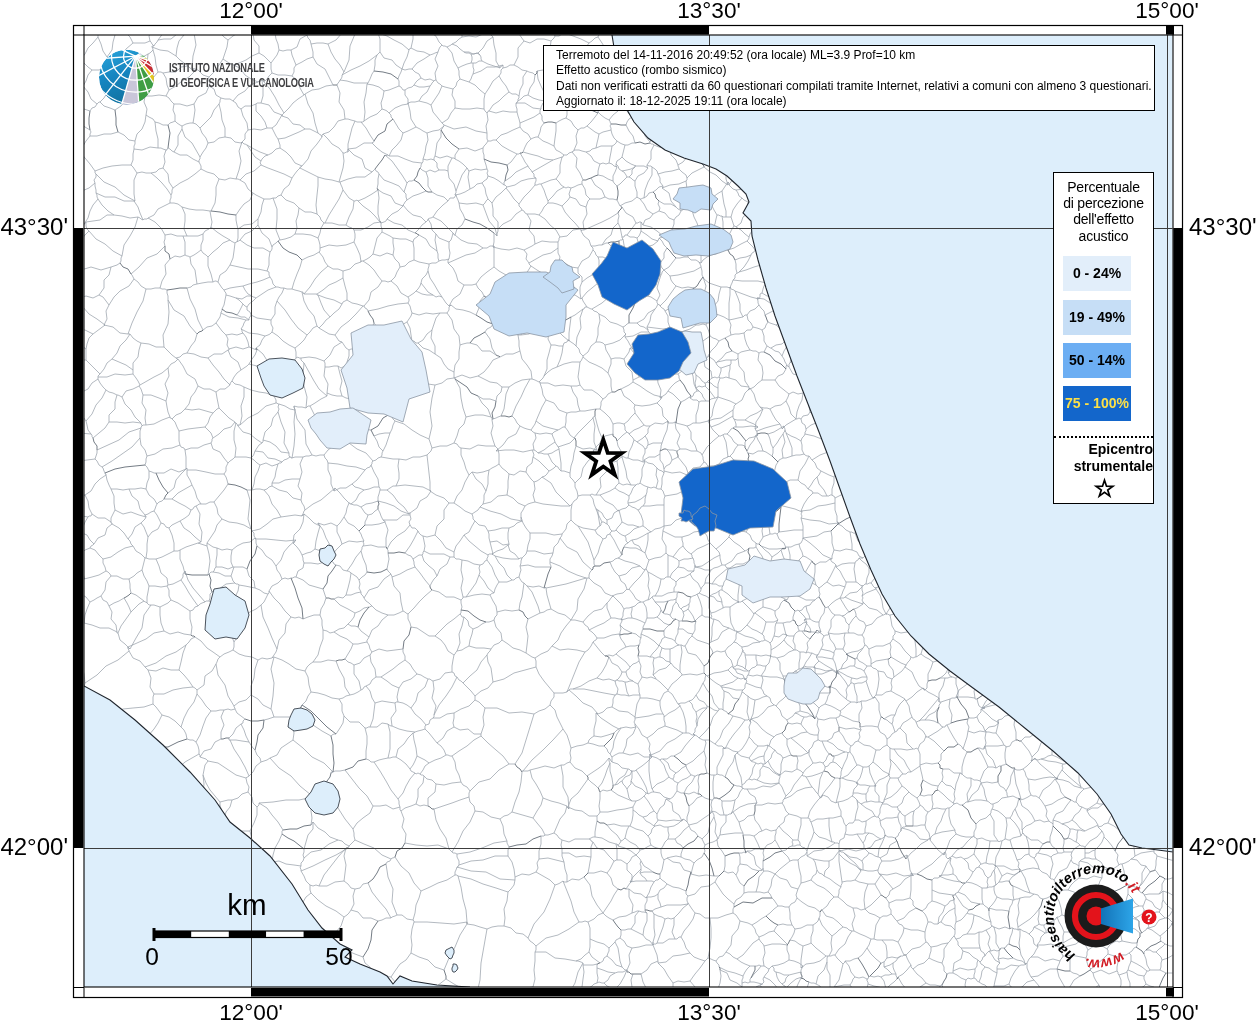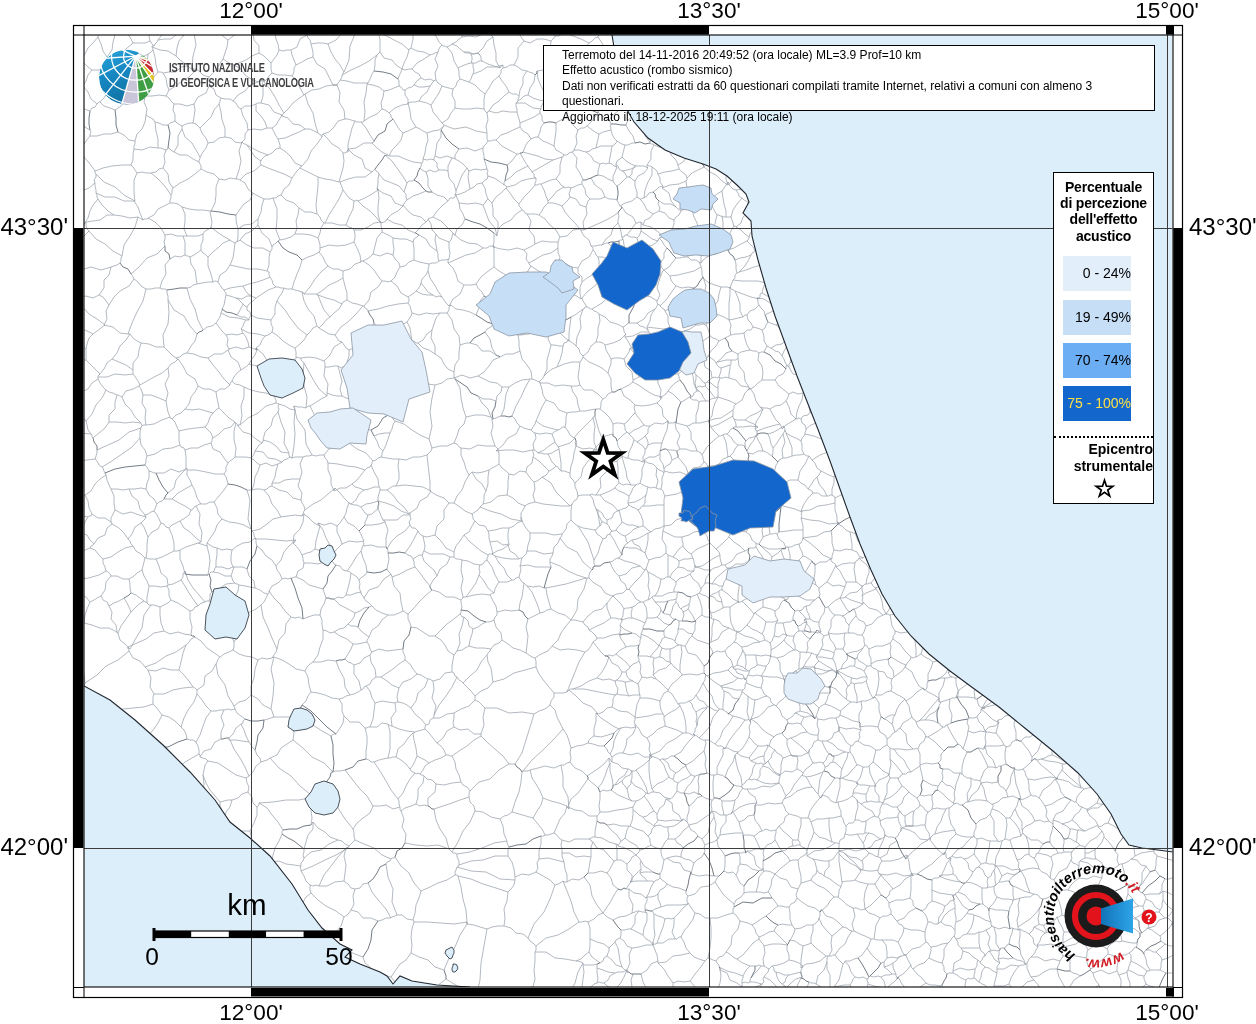--- a/index.html
+++ b/index.html
@@ -1,22 +1,22 @@
 <!DOCTYPE html>
 <html><head><meta charset="utf-8"><style>
 html,body{margin:0;padding:0;background:#fff;}
 #page{position:relative;width:1256px;height:1024px;background:#fff;overflow:hidden;
 font-family:"Liberation Sans",sans-serif;}
 .deg{position:absolute;font-size:22.6px;color:#000;white-space:nowrap;}
 #infobox{position:absolute;left:543px;top:45px;width:612px;height:66px;border:1px solid #000;
-background:#fff;font-size:12px;line-height:15.4px;padding:2px 0 0 18px;box-sizing:border-box;}
+background:#fff;font-size:12px;line-height:15.4px;padding:2px 0 0 12px;box-sizing:border-box;}
 #legend{position:absolute;left:1053px;top:172px;width:101px;height:332px;border:1px solid #000;
 background:#fff;box-sizing:border-box;text-align:center;}
-#legend .t{font-weight:bold;font-size:14px;line-height:16.2px;margin-top:6px;letter-spacing:-0.2px;}
-.sw{position:absolute;left:9px;width:68px;height:35px;font-weight:normal;font-size:14px;line-height:35px;text-align:right;}
+#legend .t{font-weight:normal;font-size:14px;line-height:16.2px;margin-top:6px;letter-spacing:-0.2px;}
+.sw{position:absolute;left:9px;width:68px;height:35px;font-weight:bold;font-size:14px;line-height:35px;text-align:center;}
 #ingvtxt{position:absolute;left:169px;top:61px;color:#3f3f41;font-weight:bold;font-size:12.2px;line-height:14.6px;
 letter-spacing:-0.2px;transform:scaleX(0.76);transform-origin:0 0;white-space:nowrap;}
 </style></head><body>
 <div id="page">
 <svg width="1256" height="1024" viewBox="0 0 1256 1024" style="position:absolute;left:0;top:0">
 <defs>
 <clipPath id="mapclip">
           <rect x="84" y="35" width="1089" height="952"></rect>
         </clipPath>
 <clipPath id="gclip">
@@ -155,21 +155,21 @@
 
 <div id="infobox">Terremoto del 14-11-2016 20:49:52 (ora locale) ML=3.9 Prof=10 km<br>
 Effetto acustico (rombo sismico)<br>
 Dati non verificati estratti da 60 questionari compilati tramite Internet, relativi a comuni con almeno 3 questionari.<br>
 Aggiornato il: 18-12-2025 19:11 (ora locale)</div>
 
 <div id="legend">
 <div class="t">Percentuale<br>di percezione<br>dell'effetto<br>acustico</div>
 <div class="sw" style="top:83px;background:#e2eefa">0 - 24%</div>
 <div class="sw" style="top:127px;background:#c6def6">19 - 49%</div>
-<div class="sw" style="top:170px;background:#6caef3">70 - 74%</div>
+<div class="sw" style="top:170px;background:#6caef3">50 - 14%</div>
 <div class="sw" style="top:213px;background:#1366cb;color:#fde047">75 - 100%</div>
 <div style="position:absolute;left:0;top:263px;width:100%;border-top:2px dotted #000"></div>
 <div style="position:absolute;left:0;top:268px;width:100%;font-weight:bold;font-size:14px;line-height:16.5px;text-align:right">Epicentro<br>strumentale</div>
 <svg width="30" height="26" viewBox="1087 476 30 26" style="position:absolute;left:35px;top:303px">
 <path d="M1102.5 480.2 L1104.5 486.2 L1110.9 486.3 L1105.7 490.1 L1107.7 496.1 L1102.5 492.4 L1097.3 496.1 L1099.3 490.1 L1094.1 486.3 L1100.5 486.2 Z" fill="#fff" stroke="#000" stroke-width="1.7" stroke-miterlimit="8"></path>
 </svg>
 </div>
 
 <div id="ingvtxt">ISTITUTO NAZIONALE<br>DI GEOFISICA E VULCANOLOGIA</div>
 </div>

